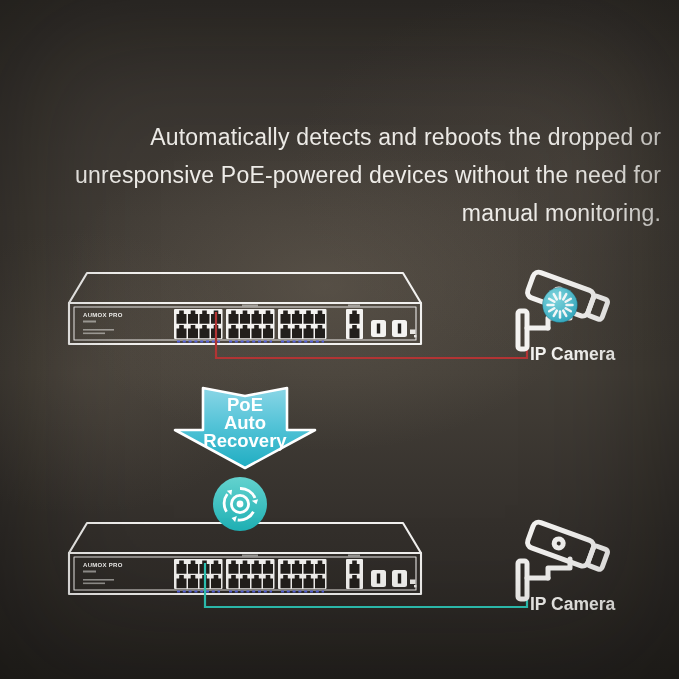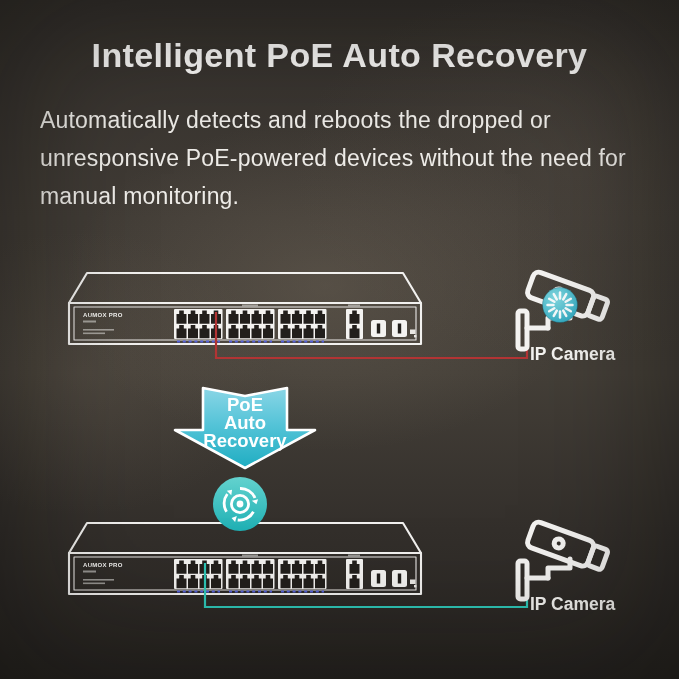--- a/index.html
+++ b/index.html
@@ -14,39 +14,38 @@
   }
   #canvas::after{
     content:"";position:absolute;inset:0;z-index:6;pointer-events:none;
     box-shadow:inset 0 0 130px 18px rgba(8,6,5,0.42);
   }
   .title{
     position:absolute;left:0;right:0;top:36px;margin:0;z-index:2;
     text-align:center;color:#fbfaf8;font-size:34px;font-weight:bold;letter-spacing:.4px;
   }
   .desc{
-    position:absolute;left:40px;width:604px;top:101px;margin:0;z-index:2;
-    color:#eeece8;font-size:23px;line-height:38px;letter-spacing:.2px;
+    position:absolute;left:40px;width:604px;top:101px;margin:17px;z-index:2;
+    color:#eeece8;font-size:23px;line-height:38px;letter-spacing:.2px;text-align:right;
   }
   svg.scene{position:absolute;left:0;top:0;z-index:3;}
   .wire{fill:none;stroke:#f2f1ef;stroke-width:2.1;stroke-linejoin:round;}
   .wire-thin{fill:none;stroke:#eceae7;stroke-width:1.1;stroke-linejoin:round;}
   .brand{font-family:"Liberation Sans",sans-serif;font-size:6px;font-weight:bold;fill:#f5f4f2;letter-spacing:.3px;}
   .cam-label{font-family:"Liberation Sans",sans-serif;font-size:17.5px;font-weight:bold;fill:#f5f4f1;}
   .arrow-txt{font-family:"Liberation Sans",sans-serif;font-size:18.5px;font-weight:bold;fill:#ffffff;text-anchor:middle;}
   .cam-stroke{fill:none;stroke:#f4f3f1;stroke-width:5;stroke-linecap:round;stroke-linejoin:round;}
   .microbar{fill:#d9d7d3;opacity:.62;}
   .tickrow{stroke:#5560d8;stroke-width:1.8;}
 </style>
 </head>
 <body>
 
 <div id="canvas">
 
-  <h1 class="title">Intelligent PoE Auto Recovery</h1>
   <p class="desc">Automatically detects and reboots the dropped or unresponsive PoE-powered devices without the need for manual monitoring.</p>
 
   <svg class="scene" width="679" height="679" viewBox="0 0 679 679">
     <defs>
       <linearGradient id="agrad" x1="0" y1="0" x2="0" y2="1">
         <stop offset="0" stop-color="#8ad6e6"></stop>
         <stop offset="0.45" stop-color="#55c4d8"></stop>
         <stop offset="1" stop-color="#1fadc2"></stop>
       </linearGradient>
       <linearGradient id="cgrad" x1="0" y1="0" x2="0" y2="1">

